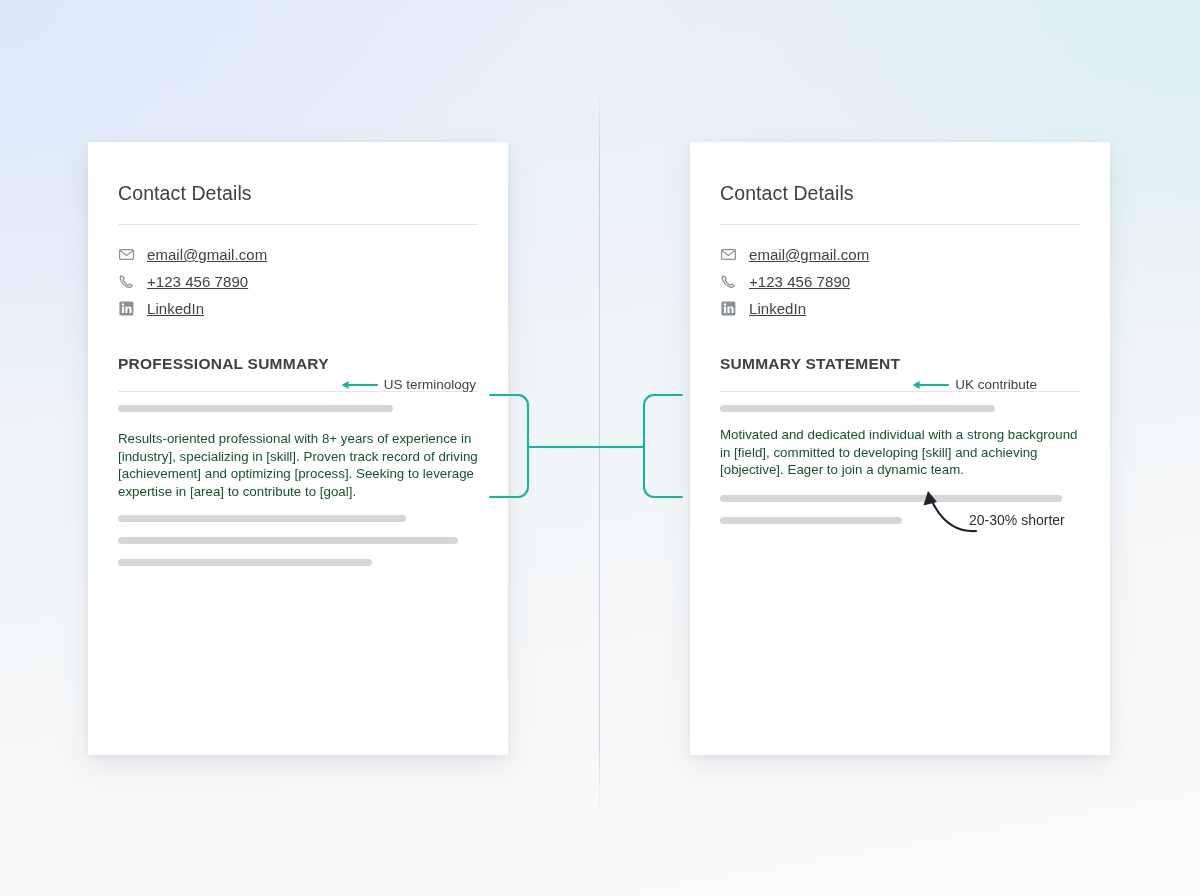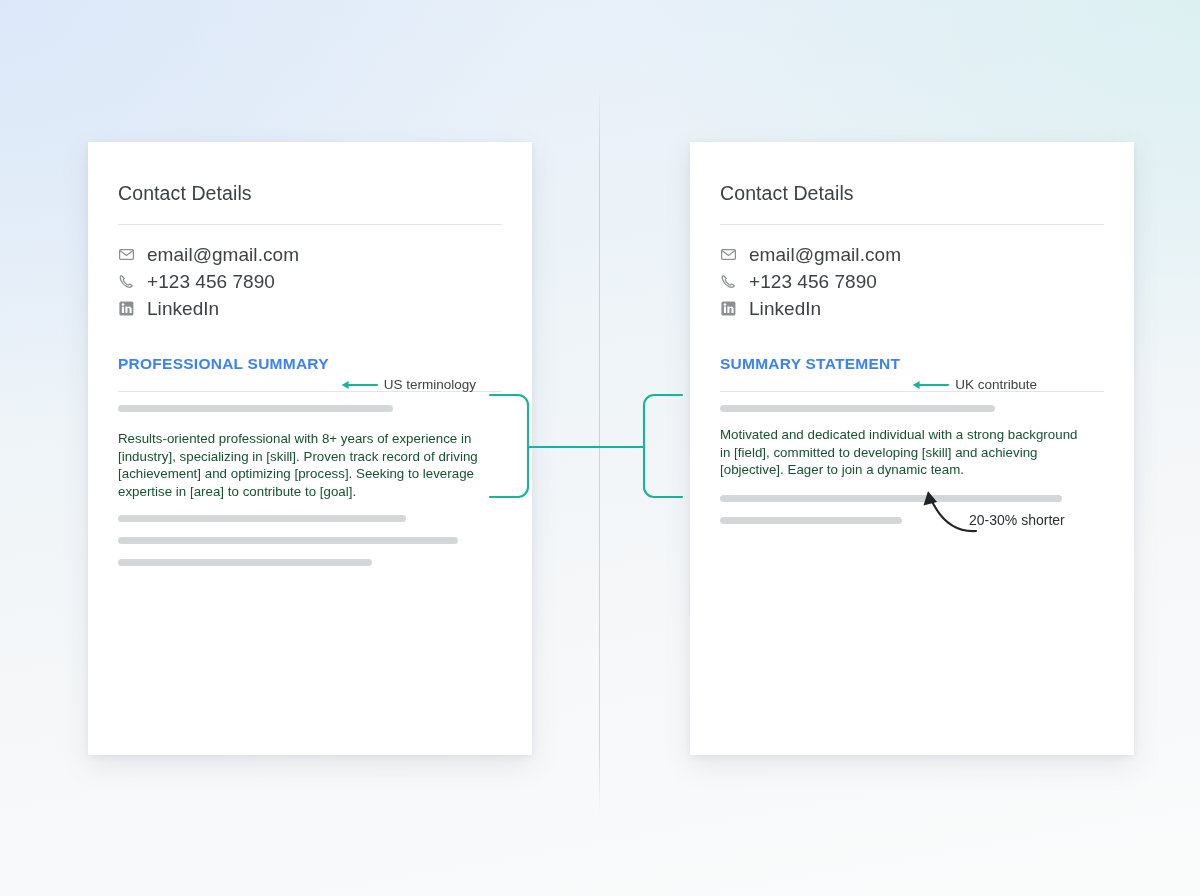--- a/index.html
+++ b/index.html
@@ -39,21 +39,20 @@
 
   
   .doc {
     position: absolute;
     top: 142px;
     width: 420px;
     height: 613px;
     background: #ffffff;
     box-shadow: 0 10px 26px rgba(90,110,130,0.13),
                 0 2px 6px rgba(90,110,130,0.08);
-    padding-left: 24px;
   }
   .doc.left  { left: 88px; }
   .doc.right { left: 690px; }
 
   .doc-inner {
     position: absolute;
     left: 30px;
     right: 30px;
     top: 0;
   }
@@ -85,35 +84,36 @@
     width: 17px;
     height: 17px;
     flex: 0 0 17px;
     display: flex;
     align-items: center;
     justify-content: center;
     color: #8b9095;
   }
   .contact-row .ctext {
     margin-left: 12px;
-    font-size: 19px;
+    font-size: 15px;
     color: #3d4246;
     letter-spacing: 0.05px;
+    text-decoration: underline;
   }
 
   .section-row {
     display: flex;
     align-items: center;
     margin-top: 31px;
     height: 22px;
   }
   .section-heading {
     font-size: 15.5px;
     font-weight: bold;
-    color: #3b82f6;
+    color: #404040;
     letter-spacing: 0.25px;
     white-space: nowrap;
   }
   .anno {
     display: flex;
     align-items: center;
     margin-left: 11px;
     margin-top: 41px;
   }
   .anno-label {

